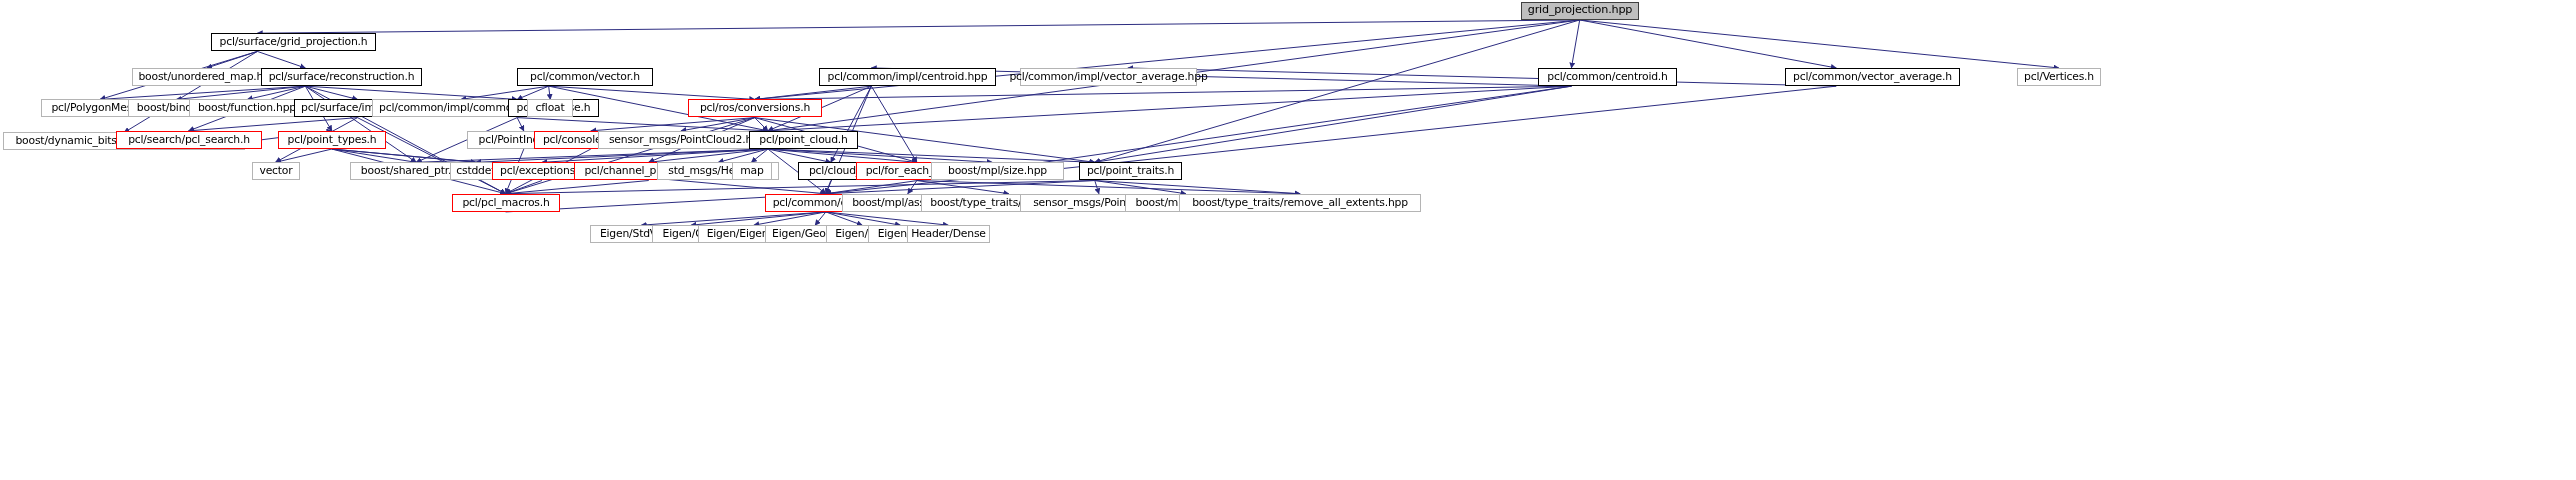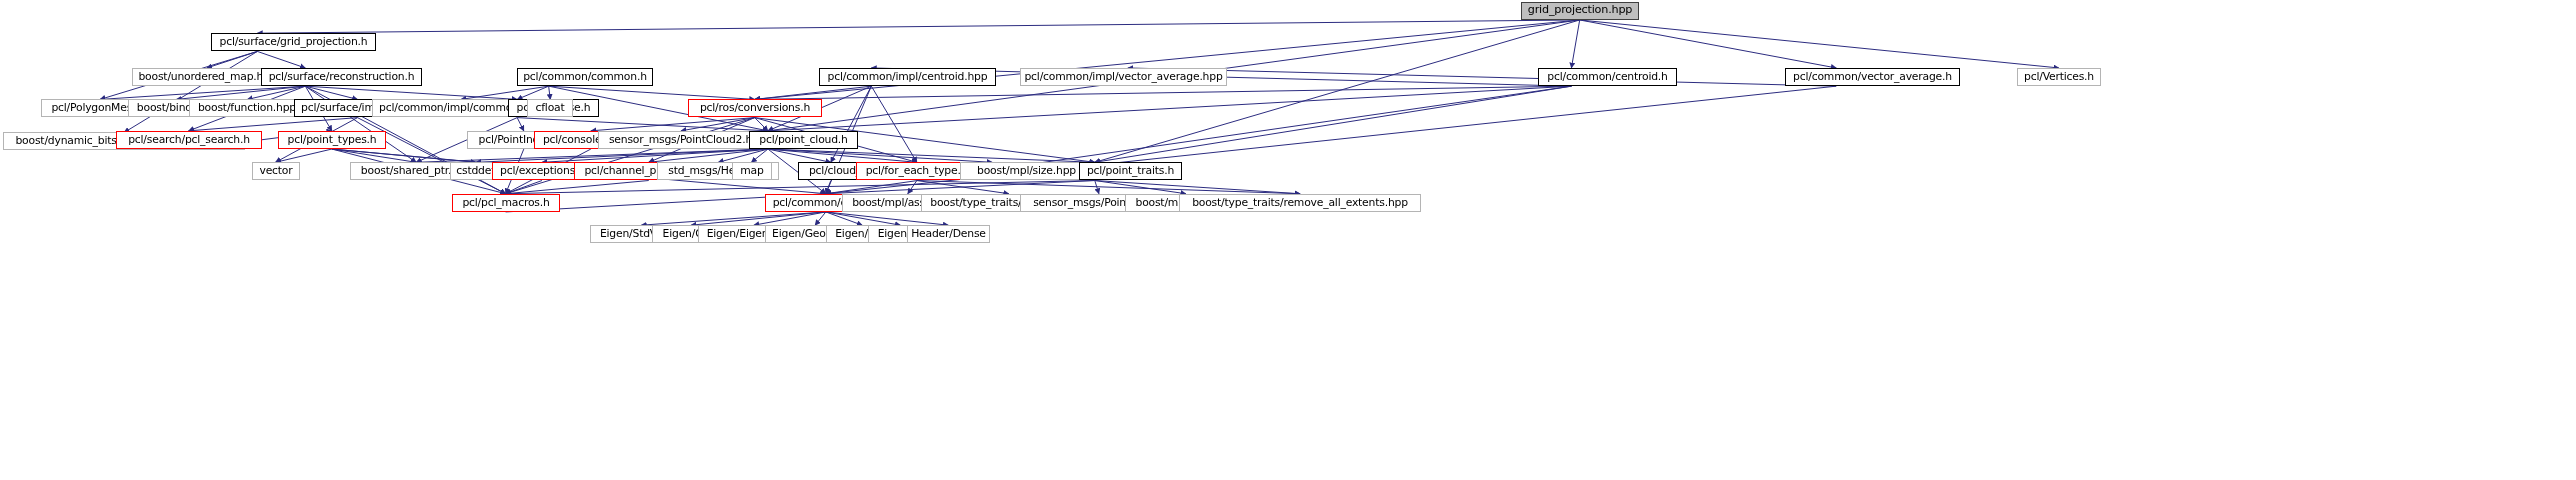--- a/index.html
+++ b/index.html
@@ -140,23 +140,23 @@
   </svg>
   <div id="node-layer">
       <div class="node root" style="left: 1521px; top: 1.7px; width: 118px;">grid_projection.hpp</div>
       <div class="node black" style="left: 175px; top: 33px; width: 165px;">pcl/surface/grid_projection.h</div>
       <div class="node black" style="left: 1502px; top: 68px; width: 139px;">pcl/common/centroid.h</div>
       <div class="node black" style="left: 1749px; top: 68px; width: 175px;">pcl/common/vector_average.h</div>
       <div class="node" style="left: 2017px; top: 68px; width: 84px;">pcl/Vertices.h</div>
       <div class="node" style="left: 3.3px; top: 132px; width: 242px;">boost/dynamic_bitset/dynamic_bitset.hpp</div>
       <div class="node" style="left: 132px; top: 68px; width: 151px;">boost/unordered_map.hpp</div>
       <div class="node black" style="left: 225px; top: 68px; width: 161px;">pcl/surface/reconstruction.h</div>
-      <div class="node black" style="left: 481px; top: 68px; width: 136px;">pcl/common/common.h</div>
+      <div class="node black" style="left: 481px; top: 68px; width: 136px;">pcl/common/vector.h</div>
       <div class="node black" style="left: 783px; top: 68px; width: 177px;">pcl/common/impl/centroid.hpp</div>
-      <div class="node" style="left: 1020px; top: 68px; width: 207px;">pcl/common/impl/vector_average.hpp</div>
+      <div class="node" style="left: 1020px; top: 68px; width: 177px;">pcl/common/impl/vector_average.hpp</div>
       <div class="node" style="left: 41px; top: 99px; width: 118px;">pcl/PolygonMesh.h</div>
       <div class="node" style="left: 128px; top: 99px; width: 96px;">boost/bind.hpp</div>
       <div class="node" style="left: 189px; top: 99px; width: 116px;">boost/function.hpp</div>
       <div class="node black" style="left: 258px; top: 99px; width: 199px;">pcl/surface/impl/reconstruction.hpp</div>
       <div class="node" style="left: 372px; top: 99px; width: 177px;">pcl/common/impl/common.hpp</div>
       <div class="node black" style="left: 472px; top: 99px; width: 91px;">pcl/pcl_base.h</div>
       <div class="node" style="left: 527px; top: 99px; width: 46px;">cfloat</div>
       <div class="node red" style="left: 688px; top: 99px; width: 134px;">pcl/ros/conversions.h</div>
       <div class="node red" style="left: 116px; top: 131px; width: 146px;">pcl/search/pcl_search.h</div>
       <div class="node red" style="left: 278px; top: 131px; width: 108px; text-align: right;">pcl/point_types.h</div>
@@ -166,21 +166,21 @@
       <div class="node black" style="left: 713px; top: 131px; width: 109px;">pcl/point_cloud.h</div>
       <div class="node" style="left: 252px; top: 162px; width: 48px;">vector</div>
       <div class="node" style="left: 350px; top: 162px; width: 132px;">boost/shared_ptr.hpp</div>
       <div class="node" style="left: 450px; top: 162px; width: 51px;">cstddef</div>
       <div class="node red" style="left: 492px; top: 162px; width: 101px;">pcl/exceptions.h</div>
       <div class="node red" style="left: 574px; top: 162px; width: 149px;">pcl/channel_properties.h</div>
       <div class="node" style="left: 657px; top: 162px; width: 122px;">std_msgs/Header.h</div>
       <div class="node" style="left: 732px; top: 162px; width: 40px;">map</div>
       <div class="node black" style="left: 762px; top: 162px; width: 137px;">pcl/cloud_properties.h</div>
       <div class="node red" style="left: 856px; top: 162px; width: 121px;">pcl/for_each_type.h</div>
-      <div class="node" style="left: 960px; top: 162px; width: 133px;">boost/mpl/size.hpp</div>
+      <div class="node" style="left: 931px; top: 162px; width: 133px;">boost/mpl/size.hpp</div>
       <div class="node black" style="left: 1043px; top: 162px; width: 103px;">pcl/point_traits.h</div>
       <div class="node red" style="left: 452px; top: 194px; width: 108px;">pcl/pcl_macros.h</div>
       <div class="node red" style="left: 765px; top: 194px; width: 122px;">pcl/common/eigen.h</div>
       <div class="node" style="left: 842px; top: 194px; width: 131px;">boost/mpl/assert.hpp</div>
       <div class="node" style="left: 921px; top: 194px; width: 175px;">boost/type_traits/is_same.hpp</div>
       <div class="node" style="left: 1020px; top: 194px; width: 157px;">sensor_msgs/PointField.h</div>
       <div class="node" style="left: 1125px; top: 194px; width: 122px;">boost/mpl/bool.hpp</div>
       <div class="node" style="left: 1179px; top: 194px; width: 242px;">boost/type_traits/remove_all_extents.hpp</div>
       <div class="node" style="left: 590px; top: 225px; width: 103px;">Eigen/StdVector</div>
       <div class="node" style="left: 652px; top: 225px; width: 78px;">Eigen/Core</div>

